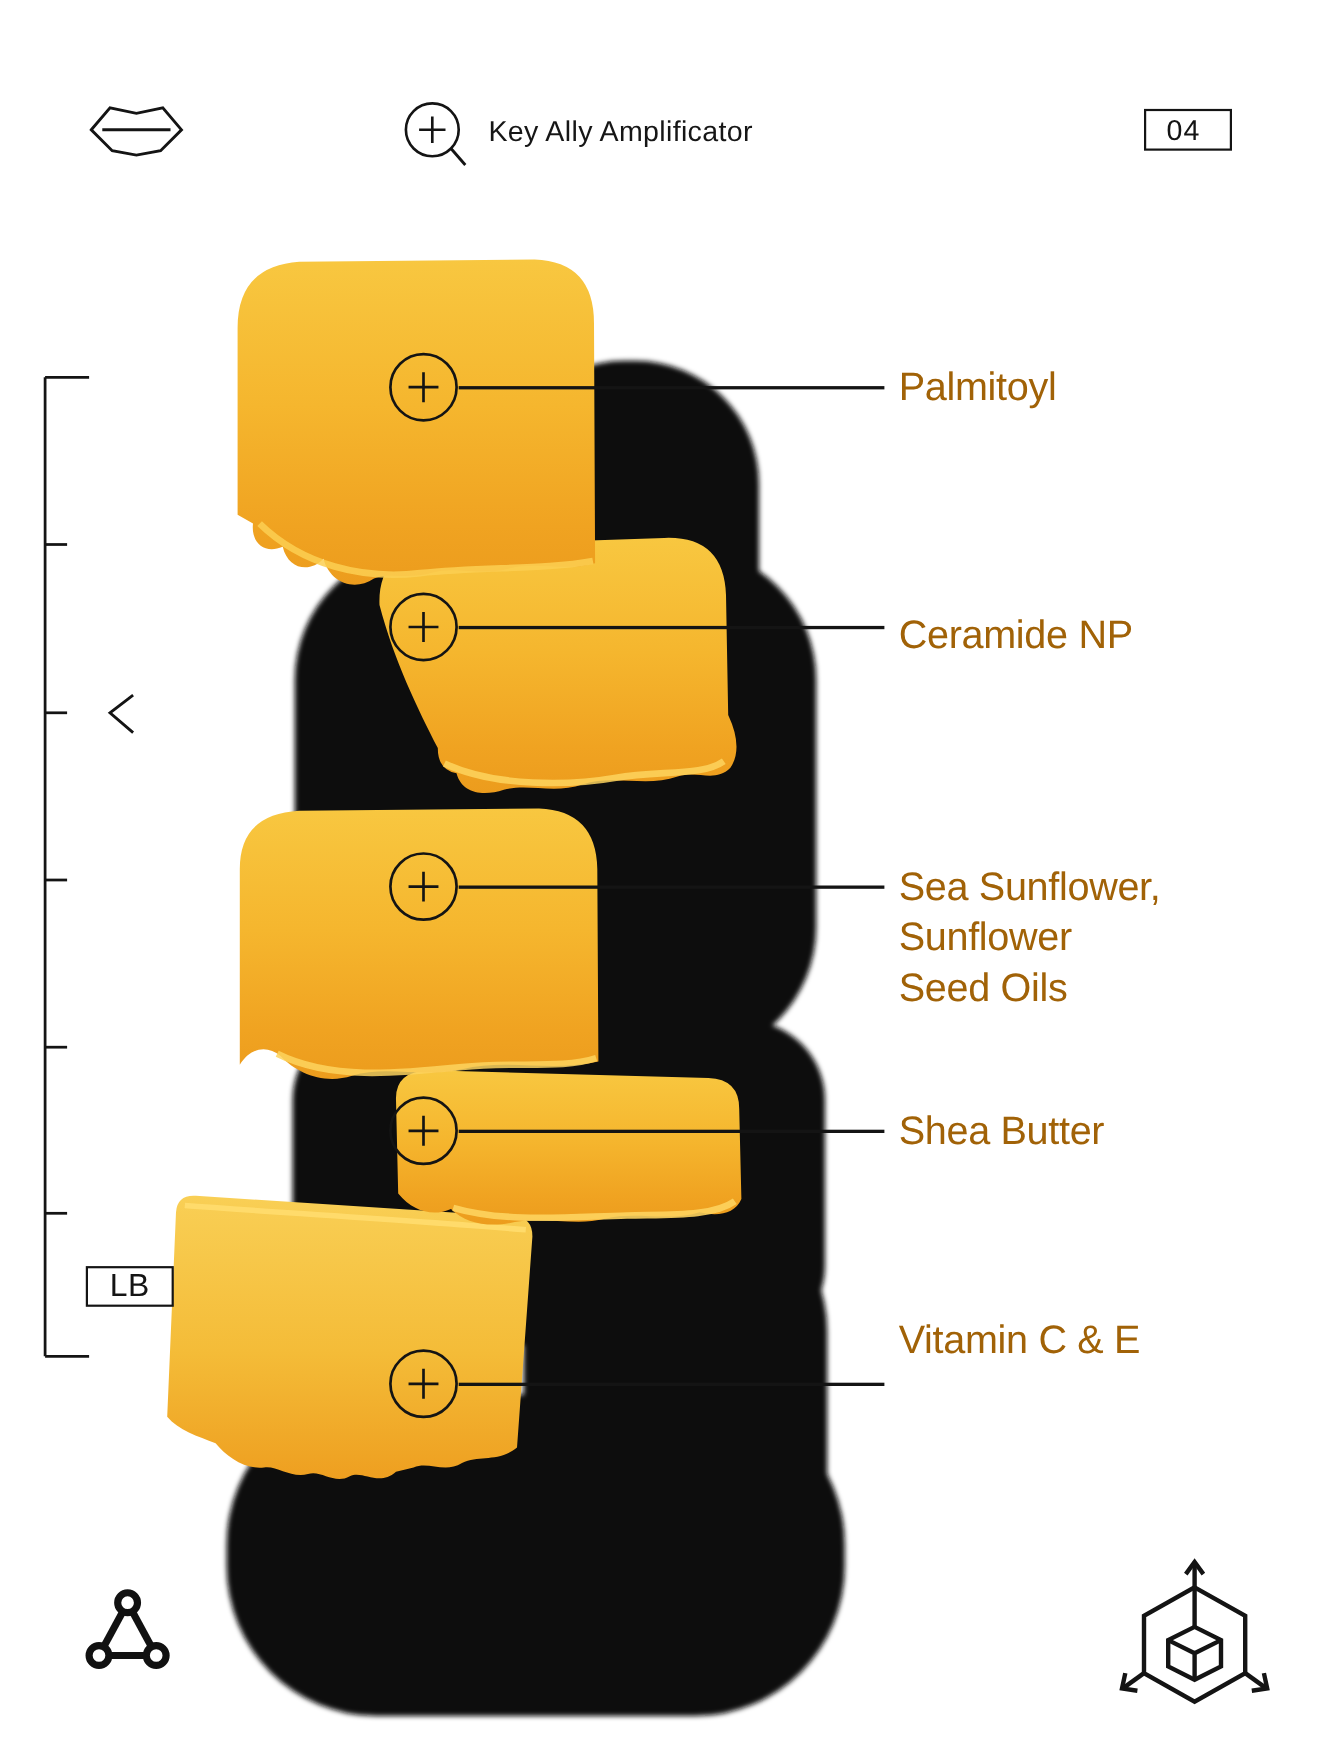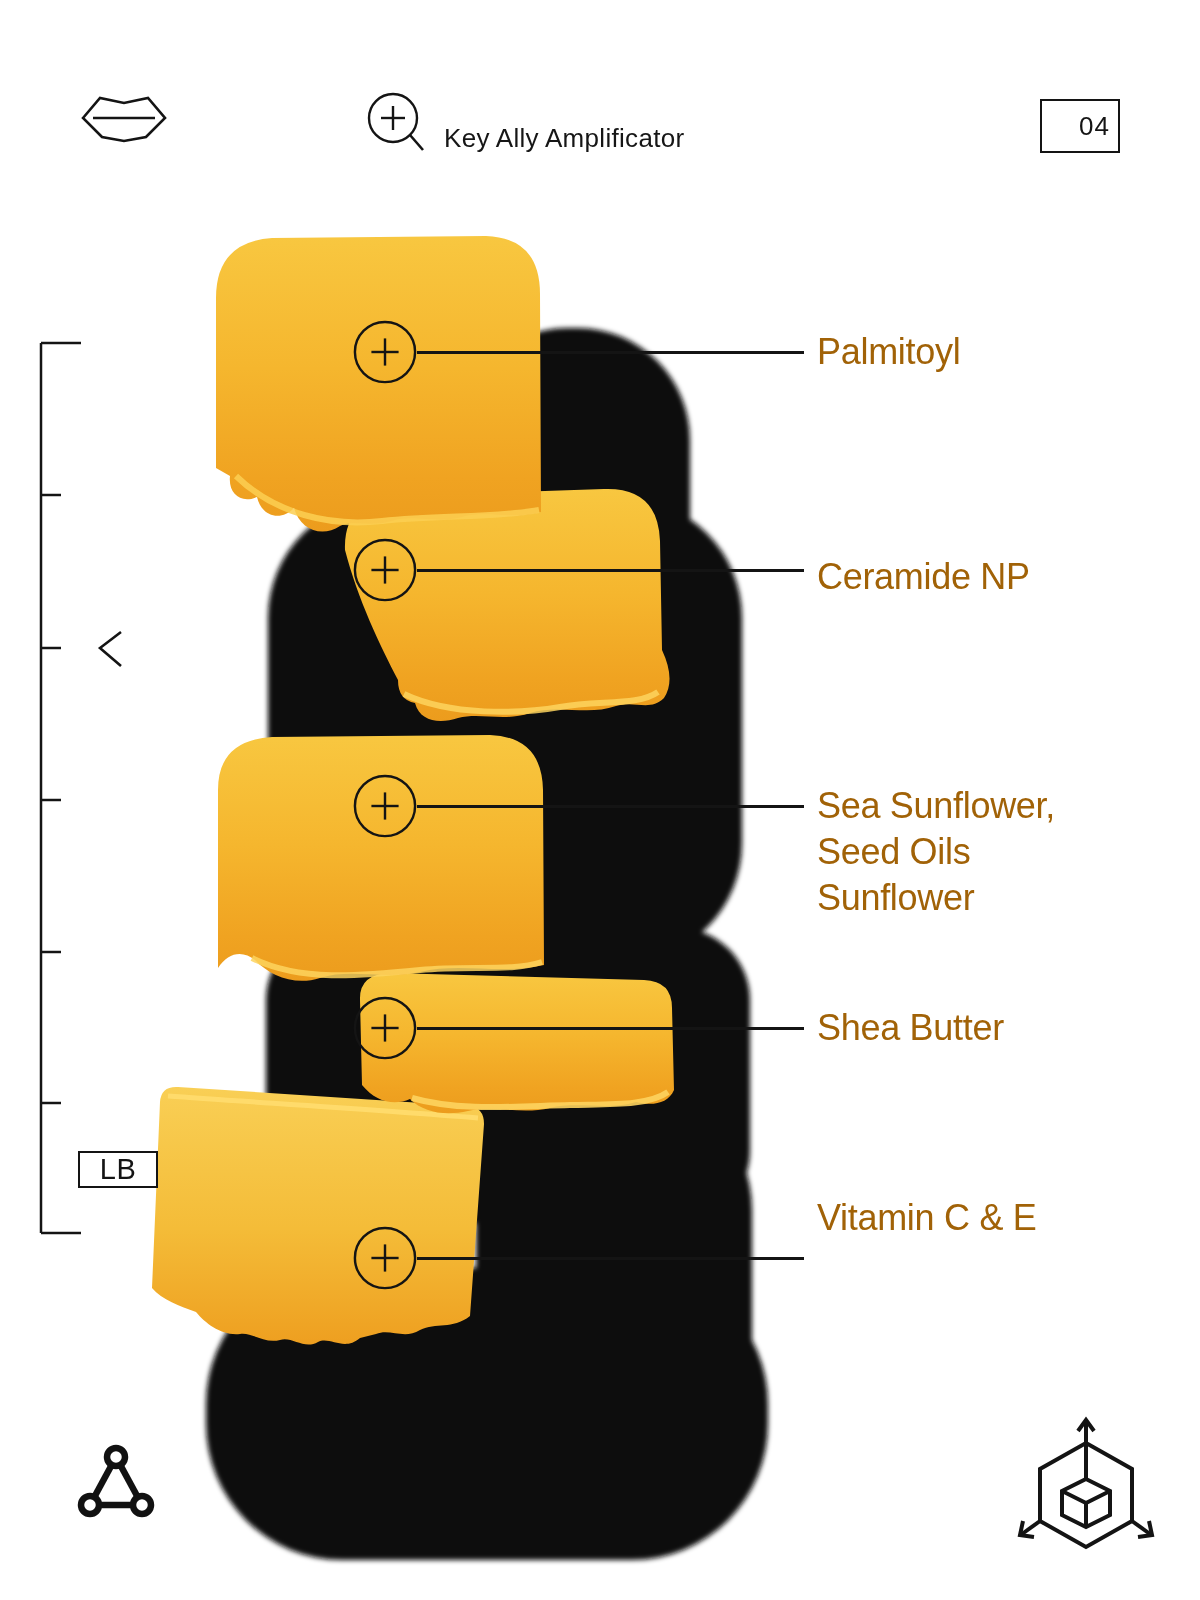--- a/index.html
+++ b/index.html
@@ -4,26 +4,26 @@
 <style>
   html,body{margin:0;padding:0;background:#ffffff;}
   .page{
     position:relative;width:1200px;height:1600px;overflow:hidden;
     background:#ffffff;font-family:"Liberation Sans",sans-serif;color:#141414;
   }
   .scene{position:absolute;left:0;top:0;width:1200px;height:1600px;z-index:0;}
 
   
   .lips{position:absolute;left:80px;top:90px;z-index:5;cursor:pointer;}
-  .title-group{position:absolute;left:366px;top:90px;z-index:5;display:flex;align-items:flex-end;}
+  .title-group{position:absolute;left:366px;top:90px;z-index:5;display:flex;align-items:center;}
   .mag{display:inline-block;width:60px;height:64px;}
   .title{margin-left:18px;font-size:26px;letter-spacing:.3px;color:#161616;white-space:nowrap;margin-top:-6px;}
   .pagenum{
-    position:absolute;left:1040px;top:99px;width:80px;height:54px;z-index:5;
-    border:2.5px solid #141414;box-sizing:border-box;display:flex;align-items:center;justify-content:flex-end;
+    position:absolute;left:1040px;top:99px;width:80px;height:38px;z-index:5;
+    border:2.5px solid #141414;box-sizing:border-box;display:flex;align-items:center;justify-content:center;
     padding-right:8px;font-size:26px;letter-spacing:1px;
   }
 
   
   .ruler{position:absolute;left:0;top:0;z-index:4;}
   .chevron{position:absolute;left:96px;top:628px;z-index:5;cursor:pointer;}
   .lb-box{
     position:absolute;left:78px;top:1151px;width:80px;height:37px;z-index:5;
     border:2.5px solid #141414;box-sizing:border-box;display:flex;align-items:center;justify-content:center;
     font-size:29px;letter-spacing:.5px;background:transparent;
@@ -171,22 +171,22 @@
   </div>
 
   <svg class="callout-circle" style="top:773px" viewBox="-34 -34 68 68">
     <circle r="31" fill="none" stroke="#141414" stroke-width="2.5"></circle>
     <line x1="-14" y1="0" x2="14" y2="0" stroke="#141414" stroke-width="2.5"></line>
     <line x1="0" y1="-14" x2="0" y2="14" stroke="#141414" stroke-width="2.5"></line>
   </svg>
   <div class="callout-line" style="top:805px"></div>
   <div class="callout-label" style="top:783px">
     <div>Sea Sunflower,</div>
+    <div>Sunflower</div>
     <div>Seed Oils</div>
-    <div>Sunflower</div>
   </div>
 
   <svg class="callout-circle" style="top:995px" viewBox="-34 -34 68 68">
     <circle r="31" fill="none" stroke="#141414" stroke-width="2.5"></circle>
     <line x1="-14" y1="0" x2="14" y2="0" stroke="#141414" stroke-width="2.5"></line>
     <line x1="0" y1="-14" x2="0" y2="14" stroke="#141414" stroke-width="2.5"></line>
   </svg>
   <div class="callout-line" style="top:1027px"></div>
   <div class="callout-label" style="top:1005px">
     <div>Shea Butter</div>

